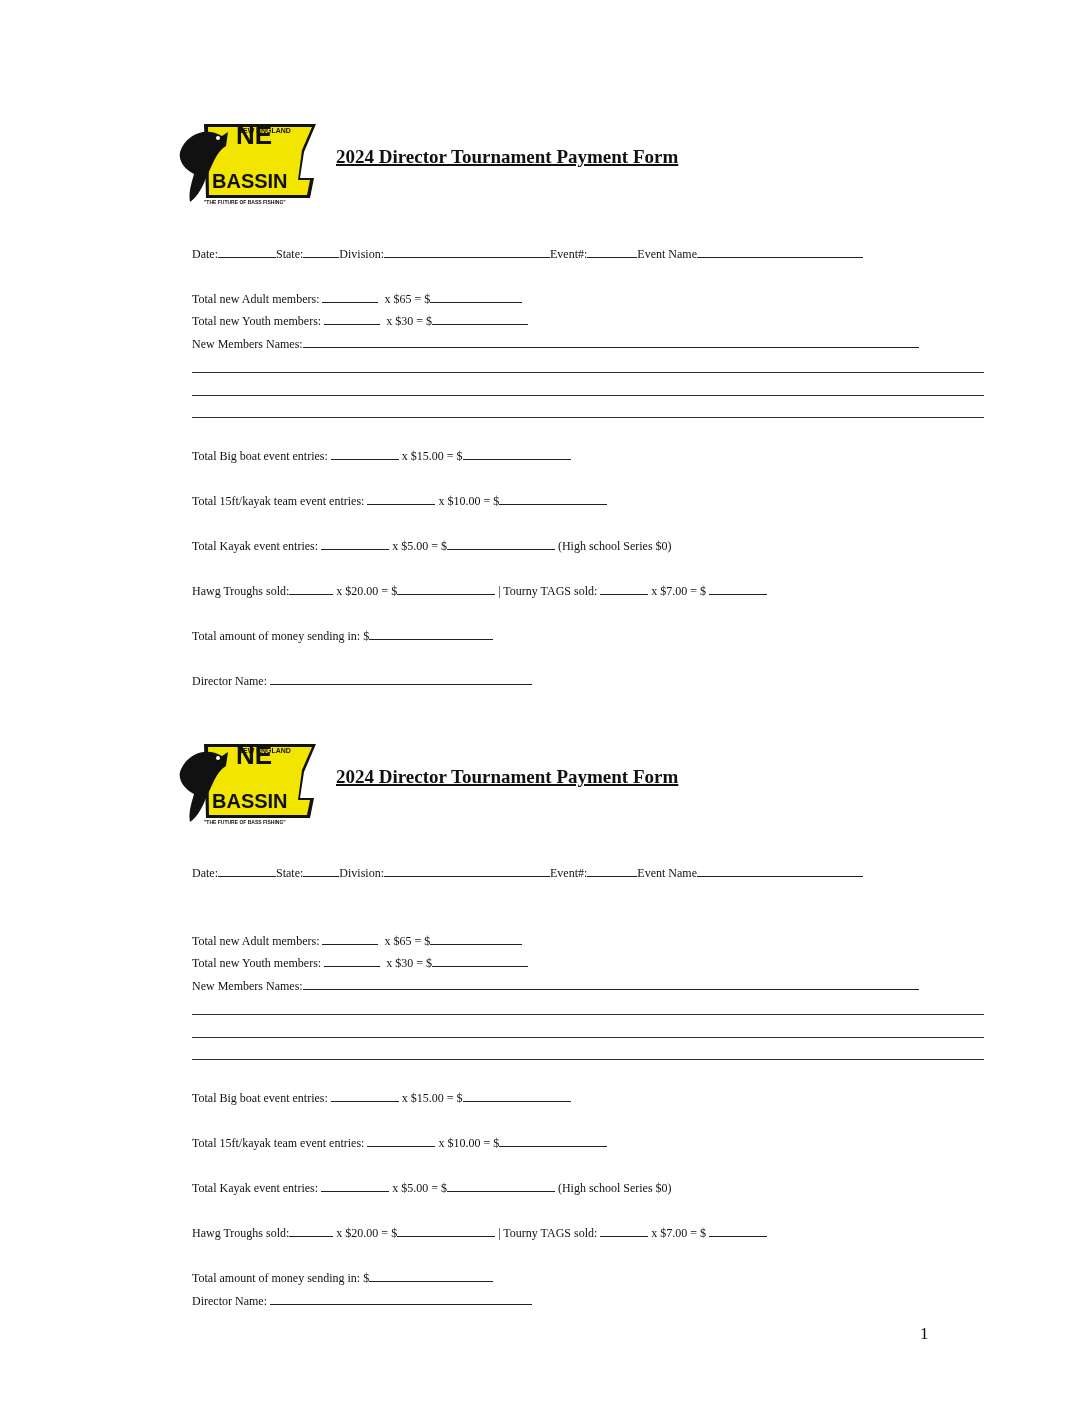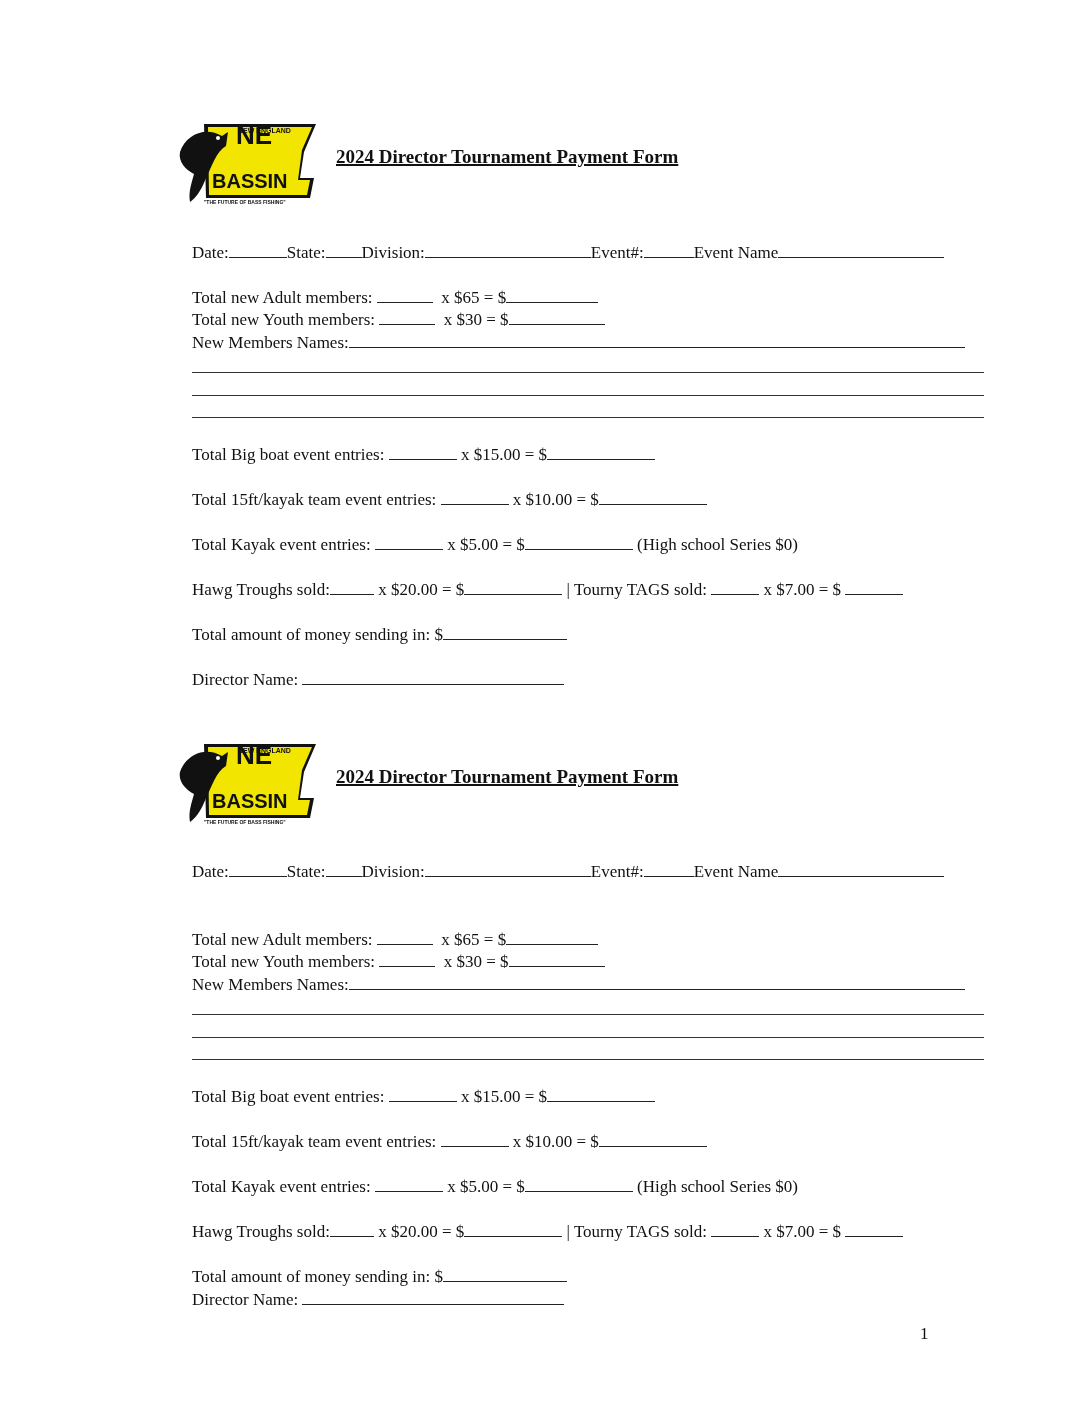--- a/index.html
+++ b/index.html
@@ -2,21 +2,21 @@
 <html><head>
 <meta charset="utf-8">
 <style>
   html, body { margin:0; padding:0; background:#ffffff; }
   body { width:1088px; height:1408px; position:relative; overflow:hidden;
          font-family:"Liberation Serif", serif; color:#111; }
   .form { position:absolute; left:0; width:1088px; }
   .logo { position:absolute; left:176px; width:146px; height:84px; }
   .title { position:absolute; left:336px; font-weight:bold; font-size:19px;
            text-decoration:underline; text-decoration-thickness:2px; white-space:nowrap; }
-  .line { position:absolute; left:192px; font-size:17px; white-space:nowrap; line-height:22px; }
+  .line { position:absolute; left:192px; font-size:12px; white-space:nowrap; line-height:22px; }
   .blank { display:inline-block; border-bottom:1.3px solid #222; height:15px; vertical-align:baseline; }
   .fullrule { position:absolute; left:192px; width:792px; border-bottom:1.3px solid #333; height:0; }
   .pagenum { position:absolute; left:920px; top:1324px; font-size:17px; }
 </style>
 </head>
 <body>
 
 <div class="form" style="top:0;">
   <svg class="logo" style="top:122px;" viewBox="0 0 146 84">
     <polygon points="28,2 140,2 128,30 124,56 138,56 134,76 30,76" fill="#111"></polygon>

